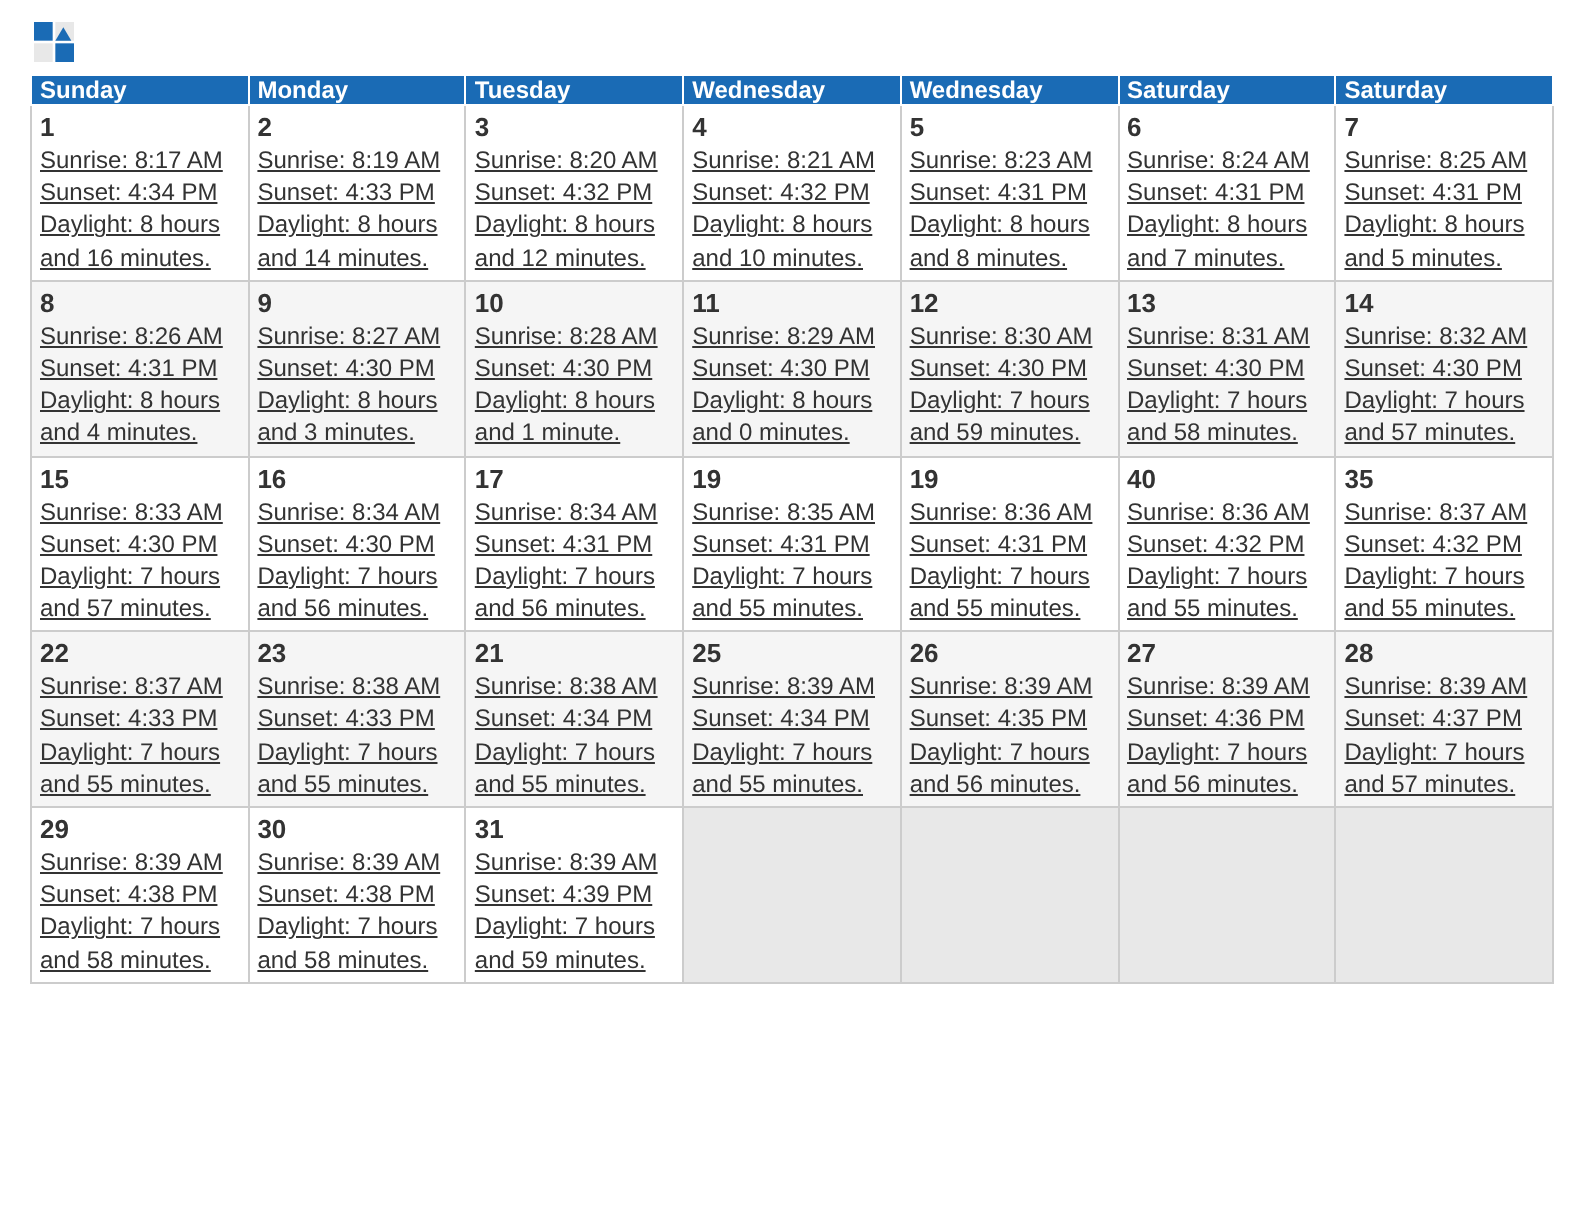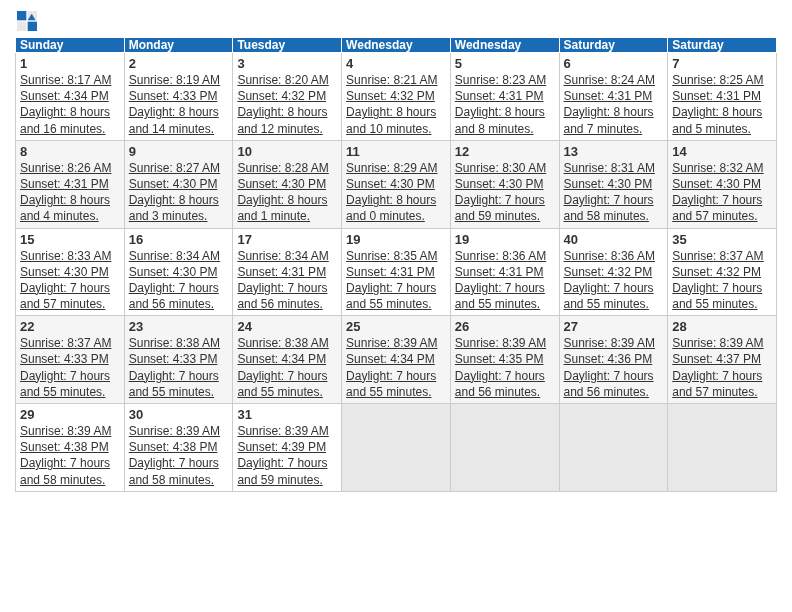--- a/index.html
+++ b/index.html
@@ -156,21 +156,21 @@
           <td><span class="day-number">16</span><span class="cell-text">Sunrise: 8:34 AM<br>Sunset: 4:30 PM<br>Daylight: 7 hours and 56 minutes.</span></td>
           <td><span class="day-number">17</span><span class="cell-text">Sunrise: 8:34 AM<br>Sunset: 4:31 PM<br>Daylight: 7 hours and 56 minutes.</span></td>
           <td><span class="day-number">19</span><span class="cell-text">Sunrise: 8:35 AM<br>Sunset: 4:31 PM<br>Daylight: 7 hours and 55 minutes.</span></td>
           <td><span class="day-number">19</span><span class="cell-text">Sunrise: 8:36 AM<br>Sunset: 4:31 PM<br>Daylight: 7 hours and 55 minutes.</span></td>
           <td><span class="day-number">40</span><span class="cell-text">Sunrise: 8:36 AM<br>Sunset: 4:32 PM<br>Daylight: 7 hours and 55 minutes.</span></td>
           <td><span class="day-number">35</span><span class="cell-text">Sunrise: 8:37 AM<br>Sunset: 4:32 PM<br>Daylight: 7 hours and 55 minutes.</span></td>
         </tr>
         <tr>
           <td><span class="day-number">22</span><span class="cell-text">Sunrise: 8:37 AM<br>Sunset: 4:33 PM<br>Daylight: 7 hours and 55 minutes.</span></td>
           <td><span class="day-number">23</span><span class="cell-text">Sunrise: 8:38 AM<br>Sunset: 4:33 PM<br>Daylight: 7 hours and 55 minutes.</span></td>
-          <td><span class="day-number">24</span><span class="cell-text">Sunrise: 8:38 AM<br>Sunset: 4:34 PM<br>Daylight: 7 hours and 55 minutes.</span></td>
+          <td><span class="day-number">21</span><span class="cell-text">Sunrise: 8:38 AM<br>Sunset: 4:34 PM<br>Daylight: 7 hours and 55 minutes.</span></td>
           <td><span class="day-number">25</span><span class="cell-text">Sunrise: 8:39 AM<br>Sunset: 4:34 PM<br>Daylight: 7 hours and 55 minutes.</span></td>
           <td><span class="day-number">26</span><span class="cell-text">Sunrise: 8:39 AM<br>Sunset: 4:35 PM<br>Daylight: 7 hours and 56 minutes.</span></td>
           <td><span class="day-number">27</span><span class="cell-text">Sunrise: 8:39 AM<br>Sunset: 4:36 PM<br>Daylight: 7 hours and 56 minutes.</span></td>
           <td><span class="day-number">28</span><span class="cell-text">Sunrise: 8:39 AM<br>Sunset: 4:37 PM<br>Daylight: 7 hours and 57 minutes.</span></td>
         </tr>
         <tr>
           <td><span class="day-number">29</span><span class="cell-text">Sunrise: 8:39 AM<br>Sunset: 4:38 PM<br>Daylight: 7 hours and 58 minutes.</span></td>
           <td><span class="day-number">30</span><span class="cell-text">Sunrise: 8:39 AM<br>Sunset: 4:38 PM<br>Daylight: 7 hours and 58 minutes.</span></td>
           <td><span class="day-number">31</span><span class="cell-text">Sunrise: 8:39 AM<br>Sunset: 4:39 PM<br>Daylight: 7 hours and 59 minutes.</span></td>
           <td class="empty"></td>

